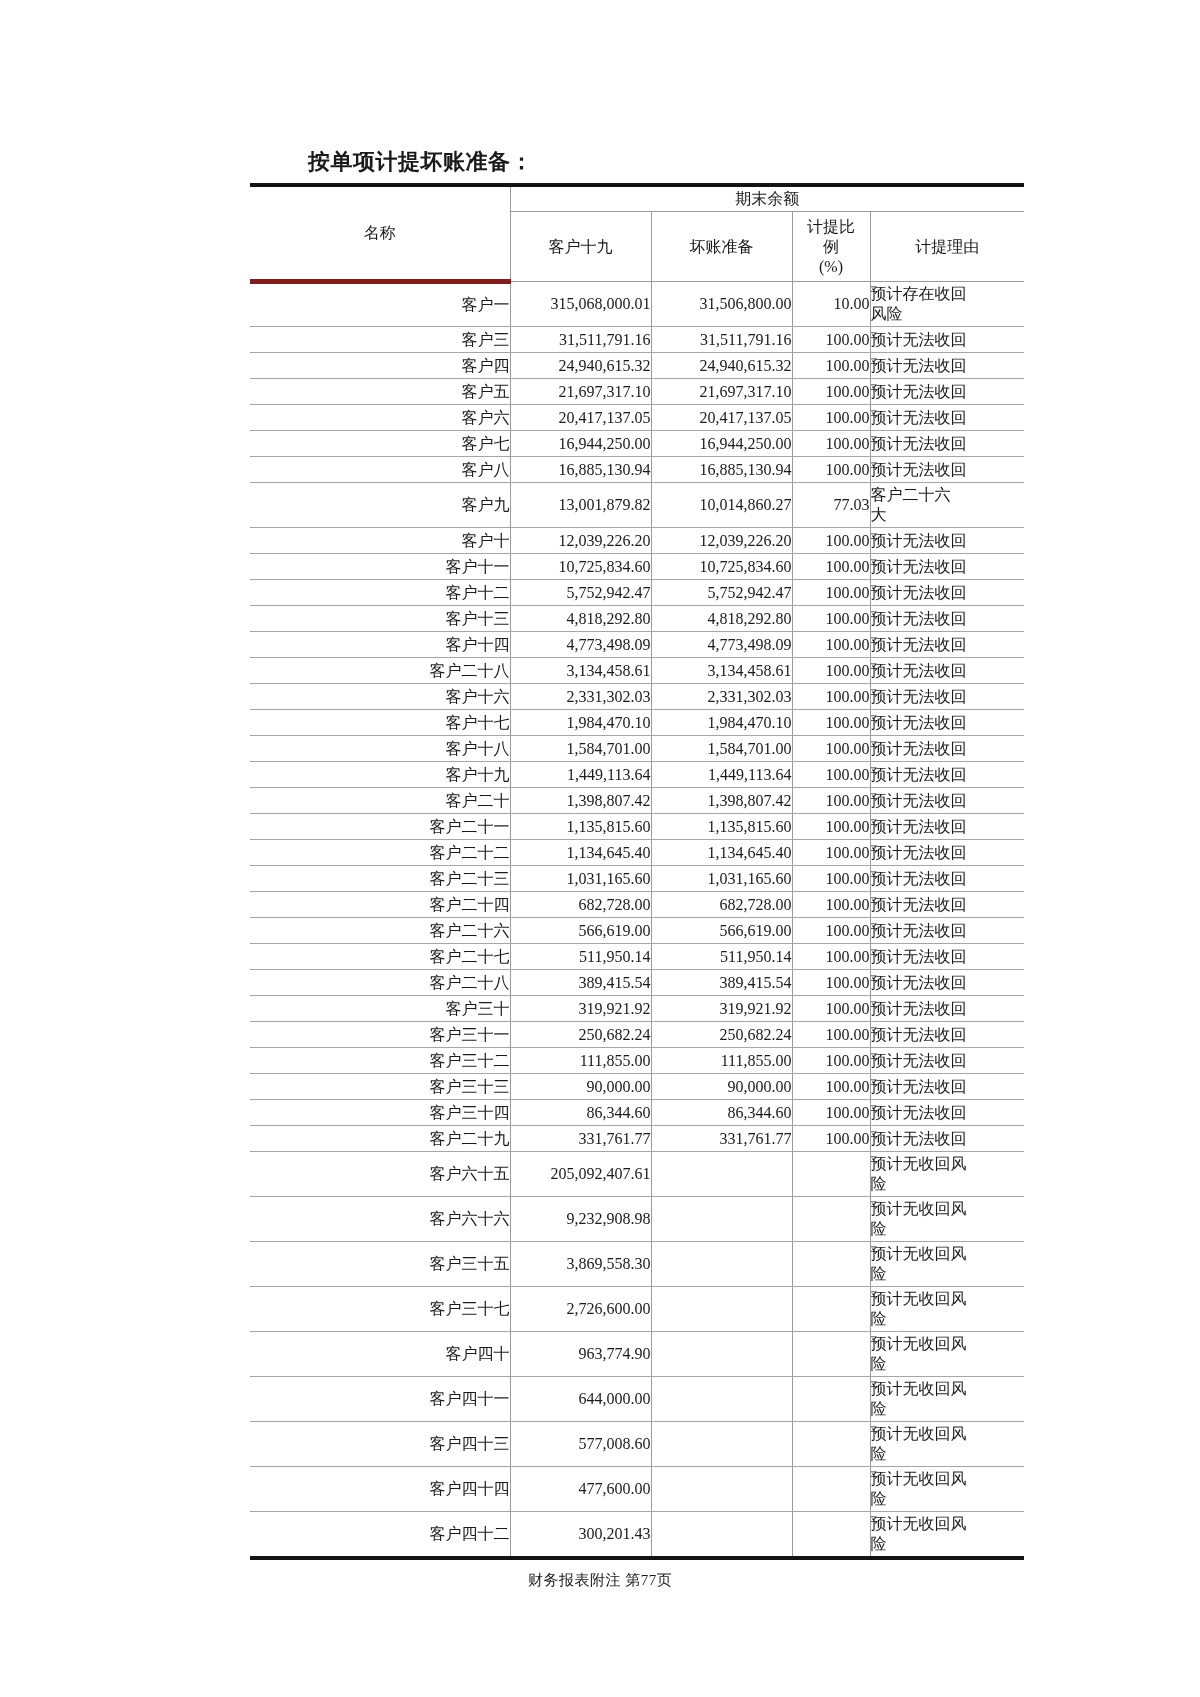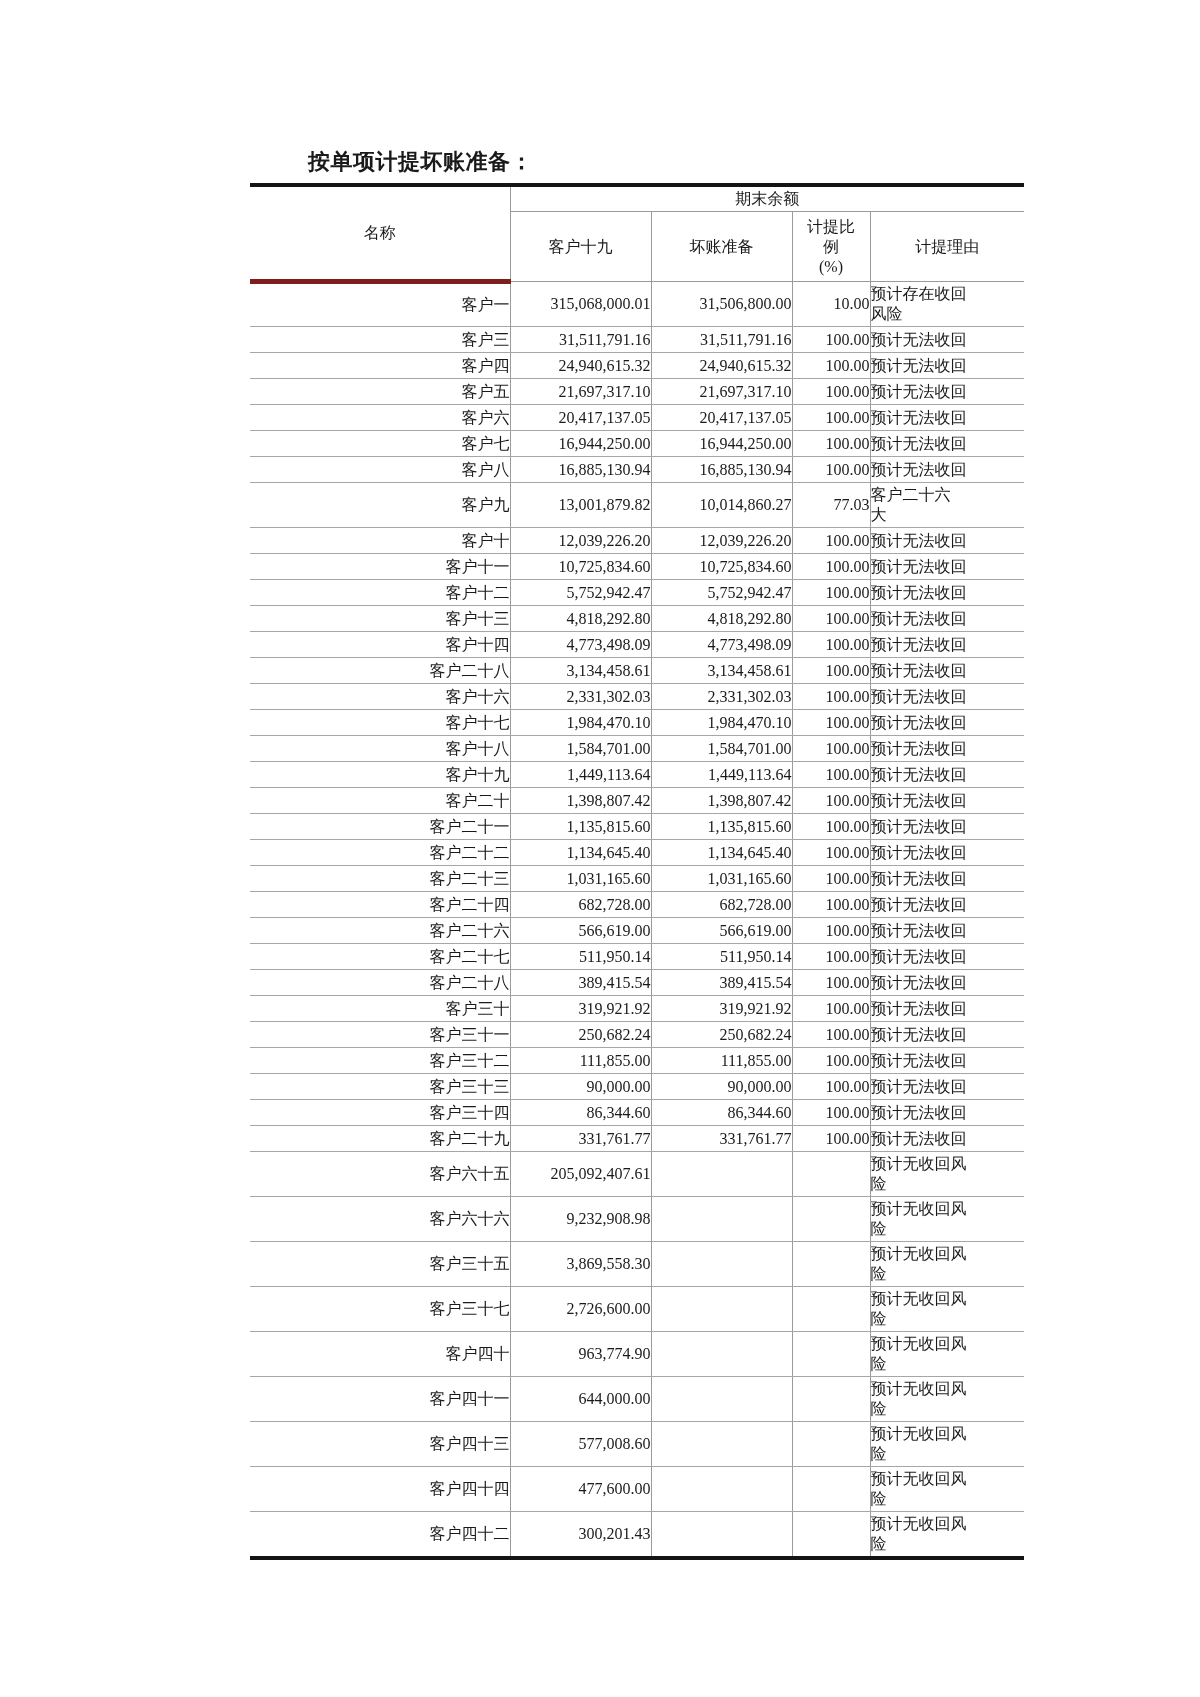--- a/index.html
+++ b/index.html
@@ -390,14 +390,15 @@
           <td class="c-name">客户四十二</td>
           <td class="c-num">300,201.43</td>
           <td class="c-num"></td>
           <td class="c-ratio"></td>
           <td class="c-reason">预计无收回风
 险</td>
         </tr>
       </tbody>
   </table>
 
+  <div class="footer">财务报表附注 第77页</div>
 
 </div>
 
 </body></html>

